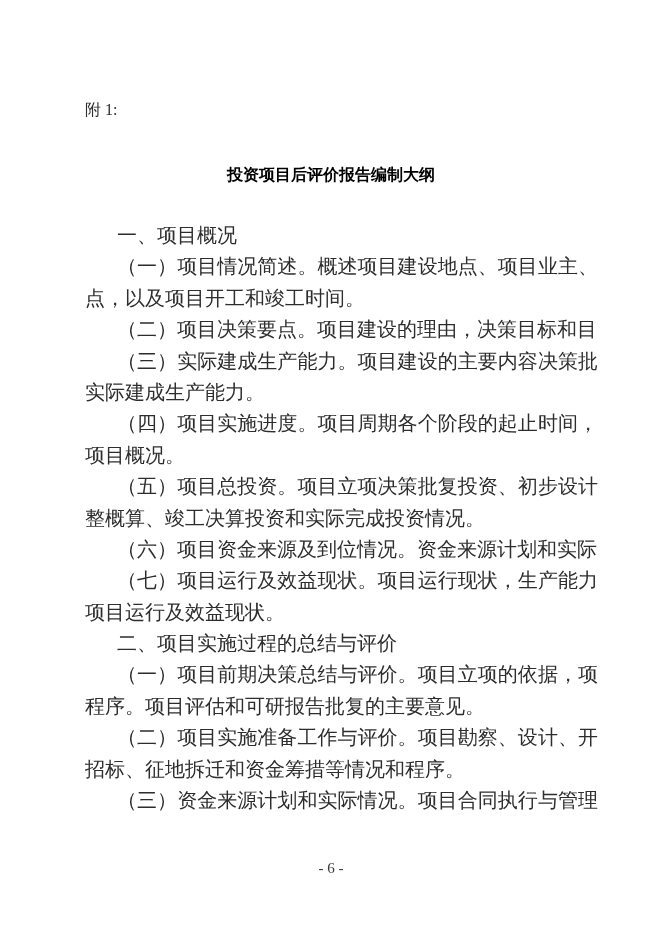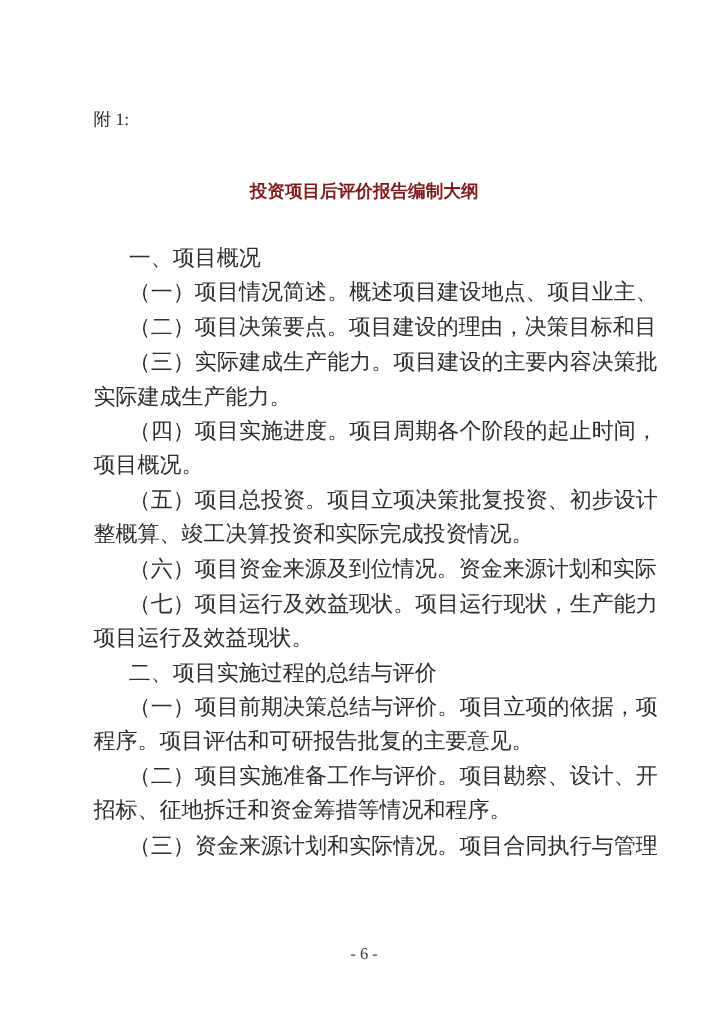--- a/index.html
+++ b/index.html
@@ -21,21 +21,21 @@
   }
   .doc-title {
     position: absolute;
     left: 0;
     top: 163px;
     width: 662px;
     text-align: center;
     font-size: 16px;
     font-weight: bold;
     line-height: 24px;
-    color: #7f1d1d;
+    color: #000000;
   }
   .bodytext {
     position: absolute;
     left: 85px;
     top: 220px;
     width: 513px;
     font-size: 20px;
   }
   .ln {
     height: 31.4px;
@@ -63,20 +63,21 @@
 
 <div class="page">
 
   <div class="attach">附 1:</div>
 
   <div class="doc-title">投资项目后评价报告编制大纲</div>
 
   <div class="bodytext">
     <div class="ln ind">一、项目概况</div>
     <div class="ln ind fill">（一）项目情况简述。概述项目建设地点、项目业主、项目性质、特</div>
+    <div class="ln">点，以及项目开工和竣工时间。</div>
     <div class="ln ind">（二）项目决策要点。项目建设的理由，决策目标和目的。</div>
     <div class="ln ind fill">（三）实际建成生产能力。项目建设的主要内容决策批准生产能力，</div>
     <div class="ln">实际建成生产能力。</div>
     <div class="ln ind fill">（四）项目实施进度。项目周期各个阶段的起止时间，时间进度表，</div>
     <div class="ln">项目概况。</div>
     <div class="ln ind fill">（五）项目总投资。项目立项决策批复投资、初步设计批复概算及调</div>
     <div class="ln">整概算、竣工决算投资和实际完成投资情况。</div>
     <div class="ln ind">（六）项目资金来源及到位情况。资金来源计划和实际情况。</div>
     <div class="ln ind fill">（七）项目运行及效益现状。项目运行现状，生产能力实现状况，项</div>
     <div class="ln">项目运行及效益现状。</div>

